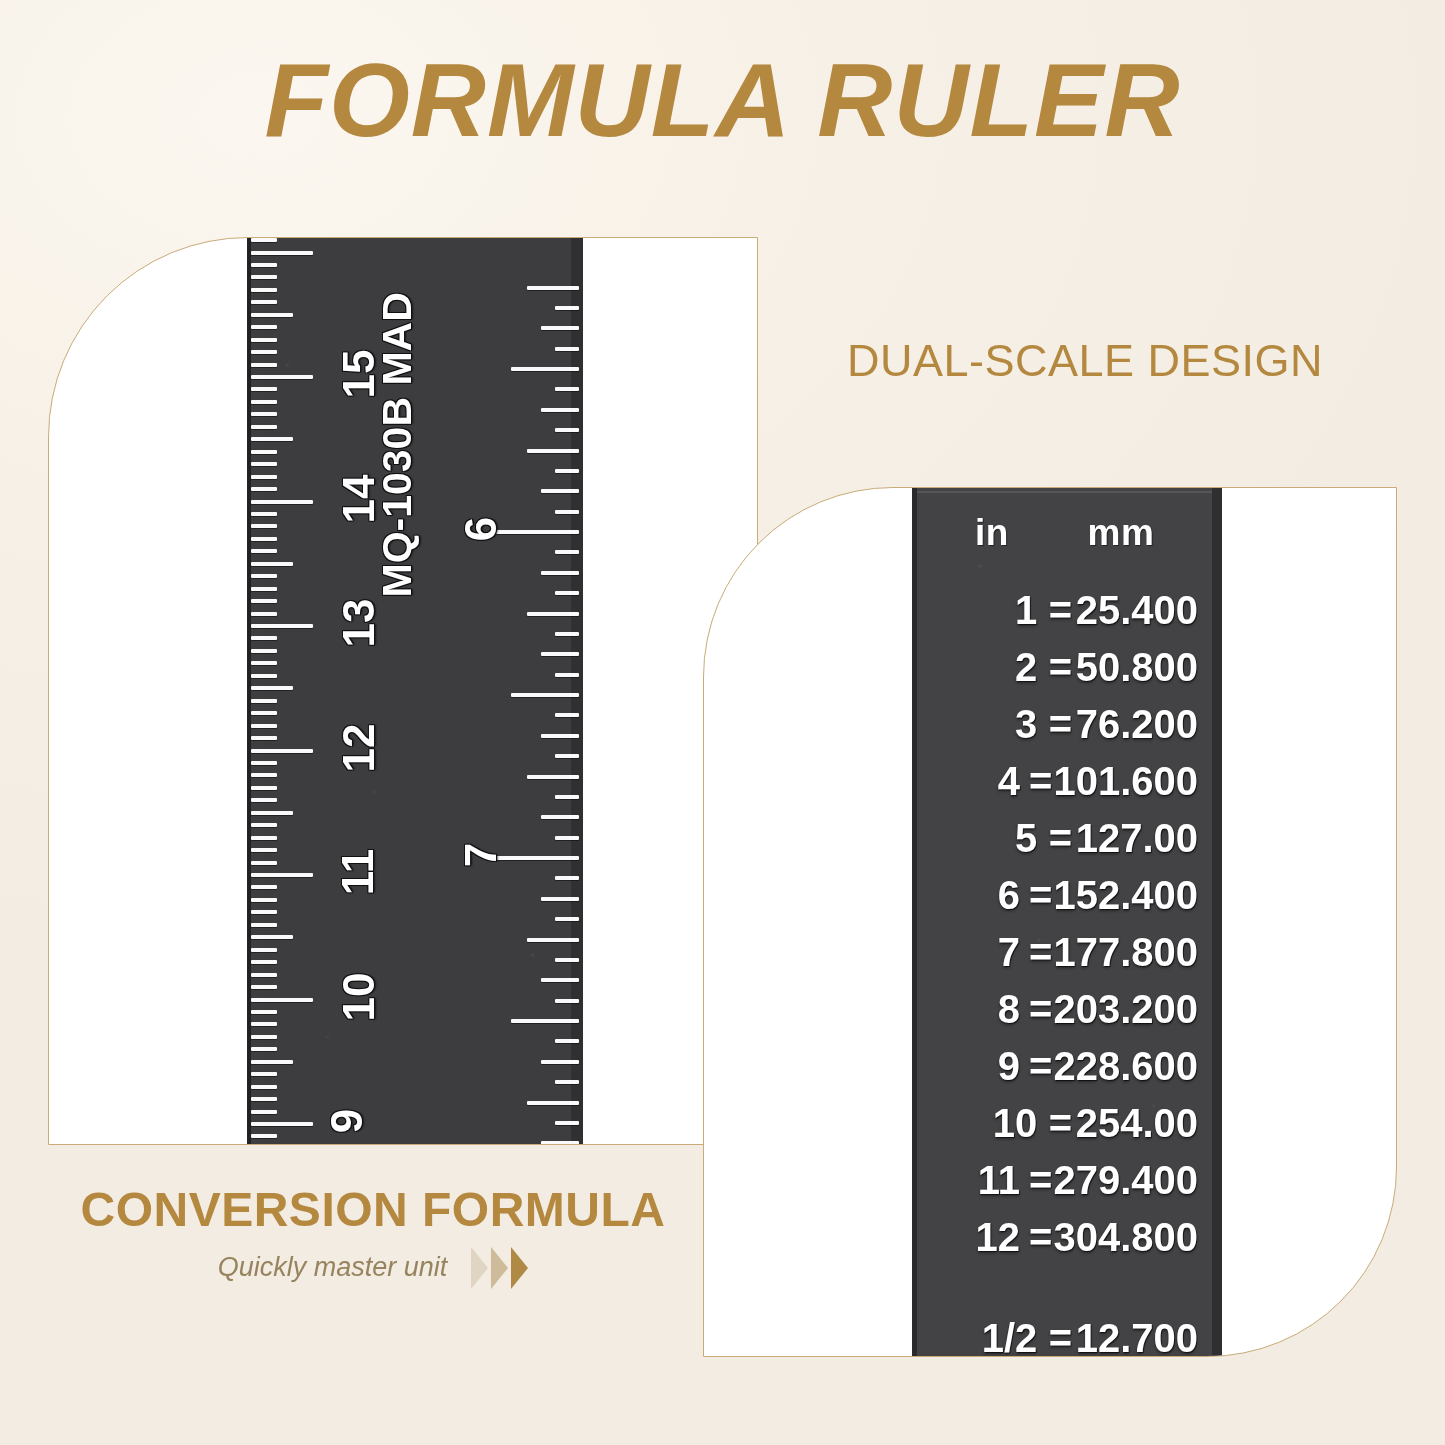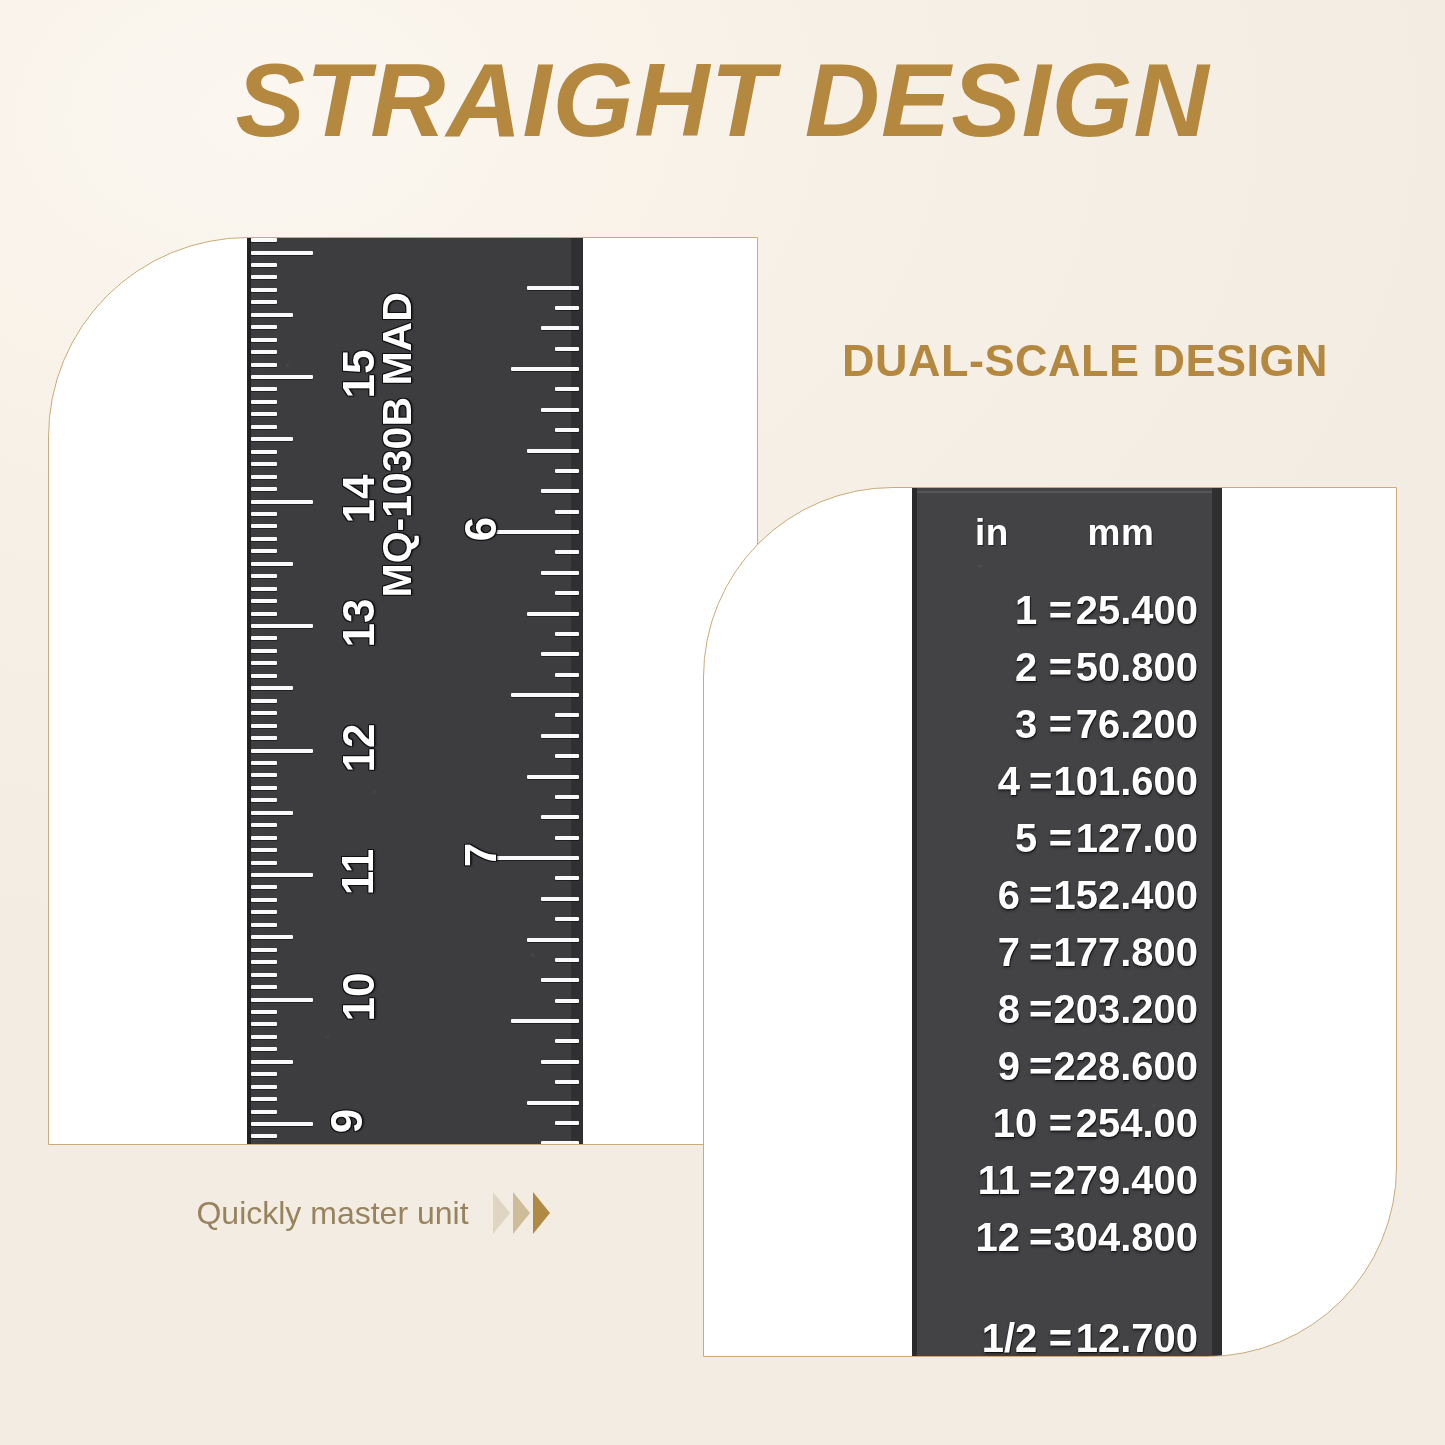--- a/index.html
+++ b/index.html
@@ -223,21 +223,21 @@
   
   #dual-heading {
     position: absolute;
     left: 745px;
     top: 335px;
     width: 680px;
     text-align: center;
   }
   #dual-title {
     font-size: 45px;
-    font-weight: bold;
+    font-weight: normal;
     color: #b4883f;
     letter-spacing: .5px;
     white-space: nowrap;
   }
   #dual-sub-row {
     margin-top: 12px;
     display: flex;
     align-items: center;
     justify-content: center;
     gap: 26px;
@@ -264,24 +264,25 @@
     white-space: nowrap;
   }
   #conv-sub-row {
     margin-top: 10px;
     display: flex;
     align-items: center;
     justify-content: center;
     gap: 24px;
   }
   #conv-sub {
-    font-size: 32px;
+    font-size: 27px;
     color: #97845e;
     line-height: 1.25;
     text-align: center;
+    font-style: italic;
   }
 
   
   .chevs {
     display: flex;
     align-items: center;
     gap: 3px;
     flex: none;
   }
   .chev {
@@ -294,21 +295,21 @@
   .chev-right { border-left: 17px solid currentColor; }
   .c1 { color: #b08a45; }
   .c2 { color: #cdbb9a; }
   .c3 { color: #e0d5c2; }
 </style>
 </head>
 <body>
 
 <div id="stage">
 
-  <div id="title">STRAIGHT DESIGN</div>
+  <div id="title">FORMULA RULER</div>
 
   <div id="left-panel">
     <div id="left-panel-inner">
       <div id="ruler-strip">
         <div class="tick-col" id="mm-ticks">
             <div class="tick" style="width: 26px; top: 896px;"></div>
             <div class="tick" style="width: 62px; top: 884px;"></div>
             <div class="tick" style="width: 26px; top: 872px;"></div>
             <div class="tick" style="width: 26px; top: 859px;"></div>
             <div class="tick" style="width: 26px; top: 847px;"></div>
@@ -518,20 +519,21 @@
           <div class="conv-row">
             <span class="c-in">1/2</span>
             <span class="c-eq">=</span>
             <span class="c-mm">12.700</span>
           </div>
         </div>
     </div>
   </div>
 
   <div id="conv-heading">
+    <div id="conv-title">CONVERSION FORMULA</div>
     <div id="conv-sub-row">
       <span id="conv-sub">
         <span>Quickly master unit</span><br>
       </span>
       <span class="chevs">
         <span class="chev chev-right c3"></span>
         <span class="chev chev-right c2"></span>
         <span class="chev chev-right c1"></span>
       </span>
     </div>

